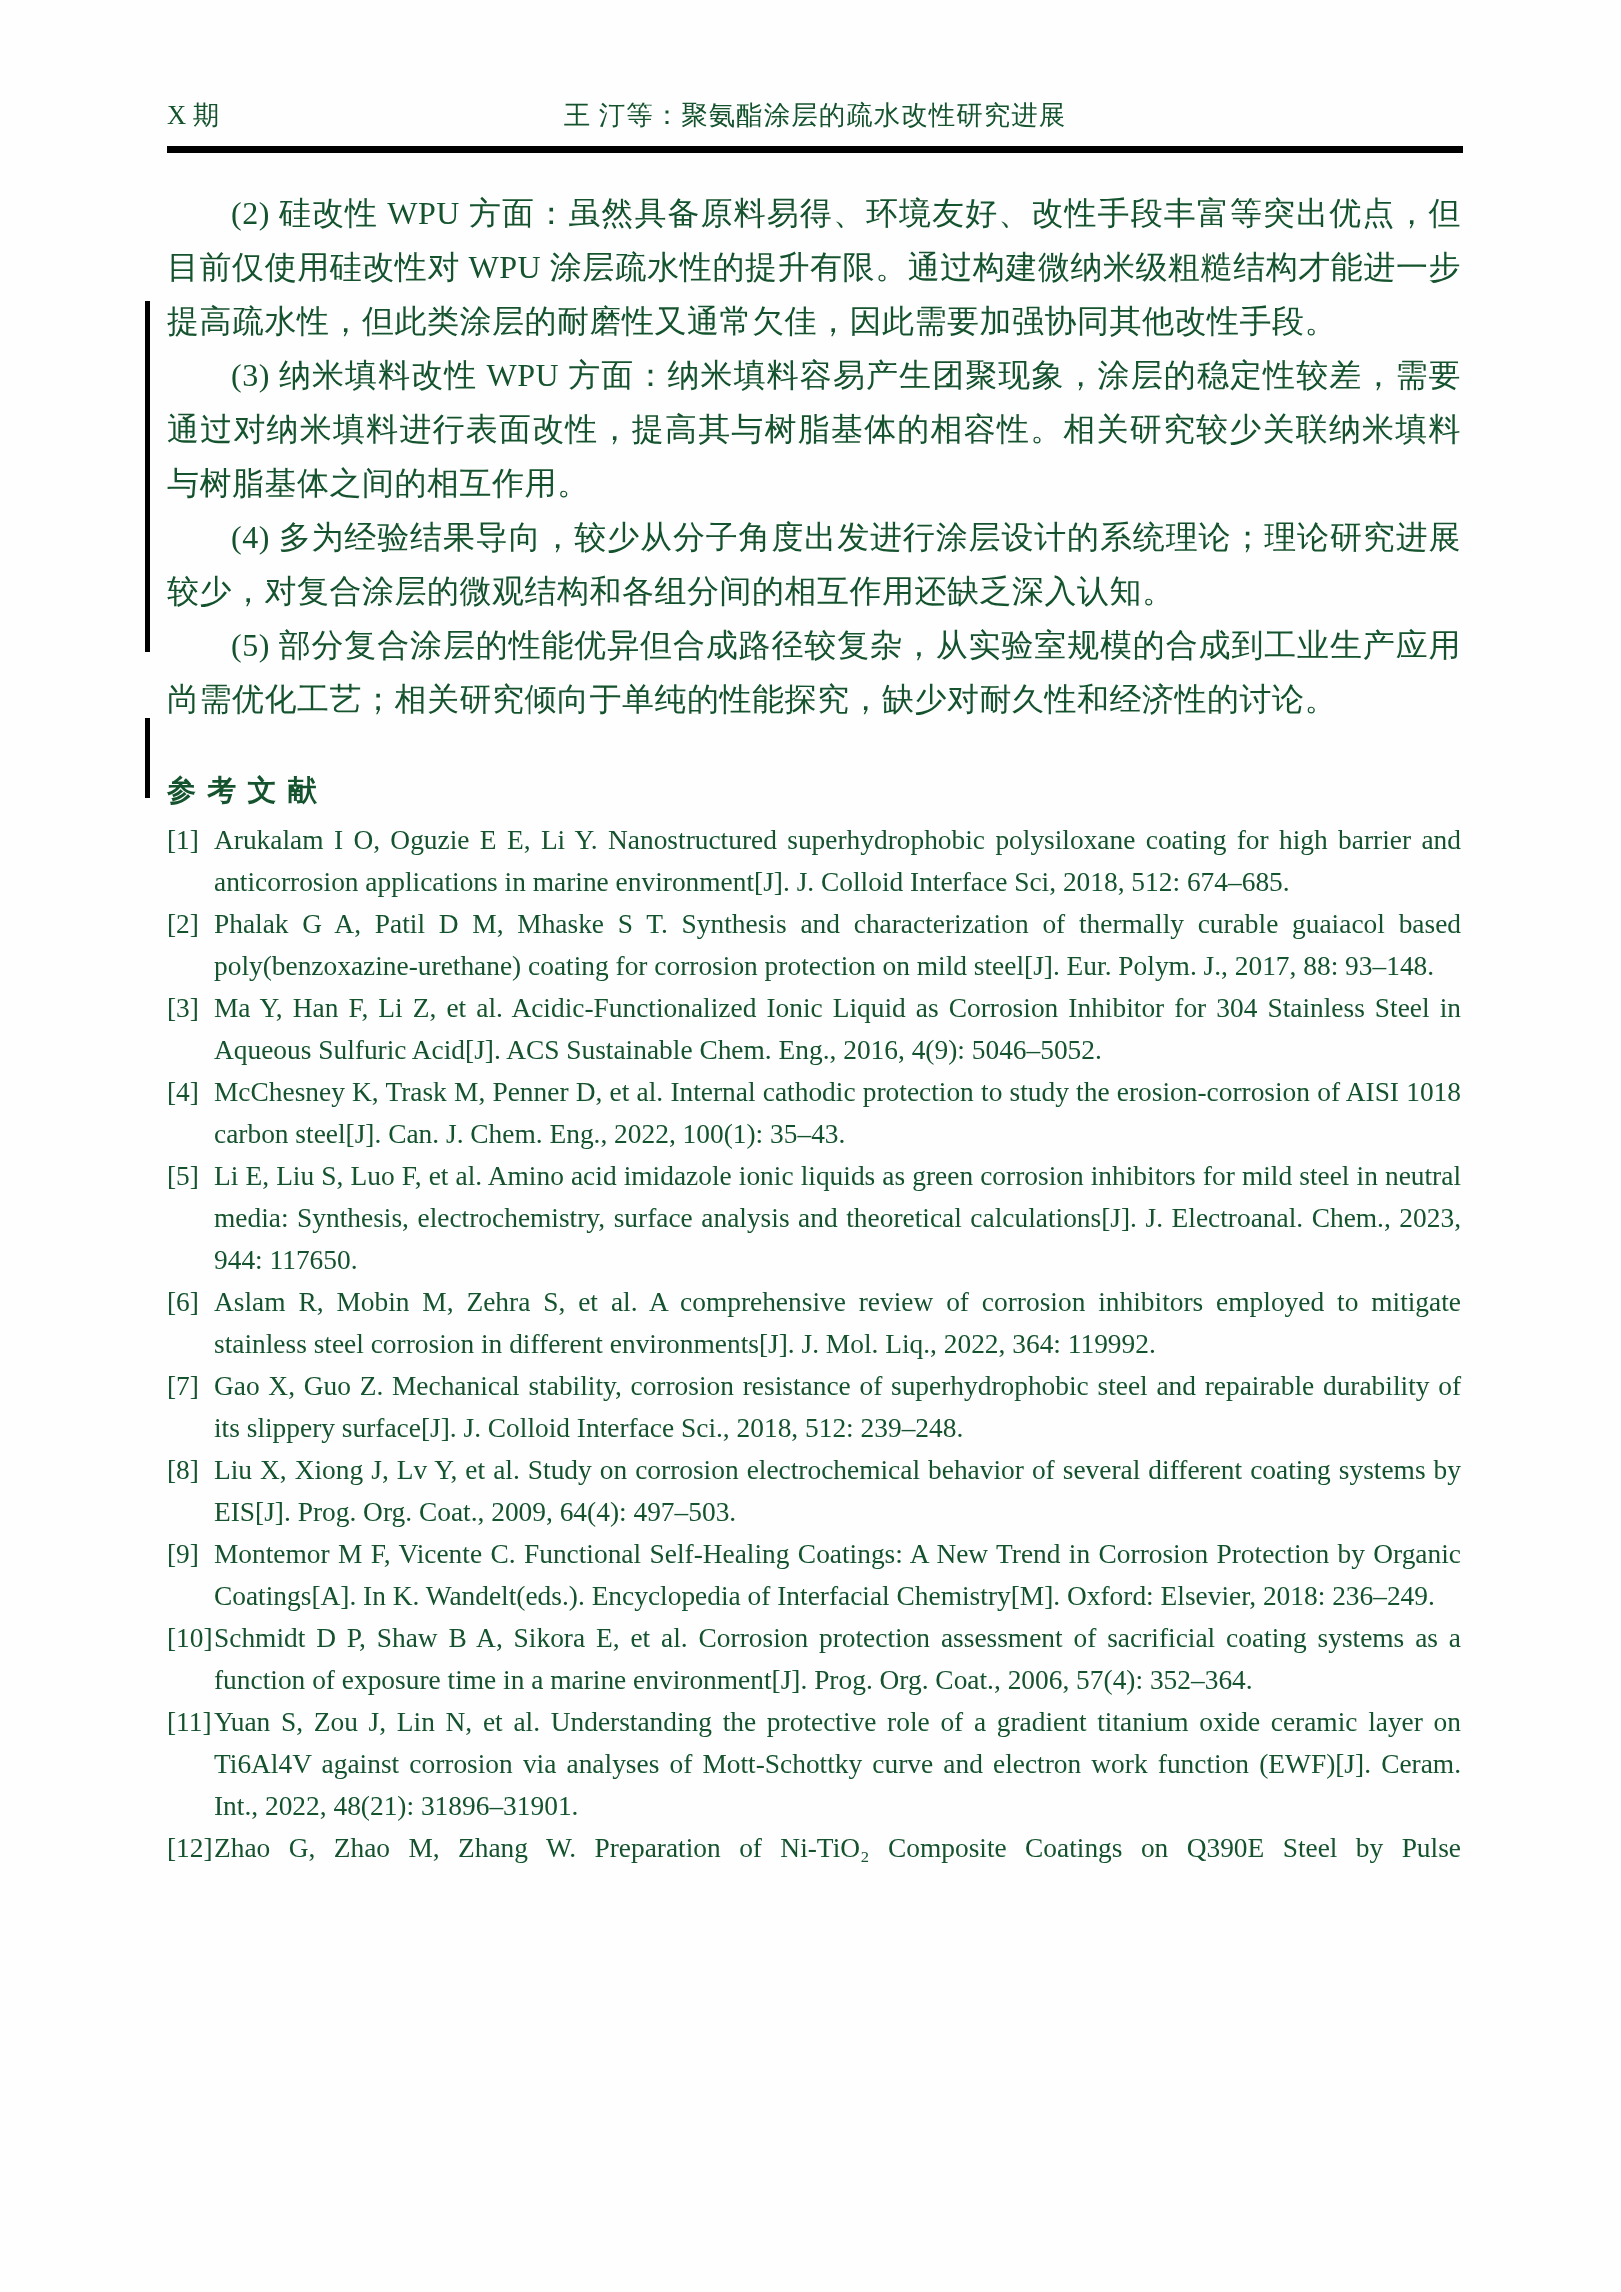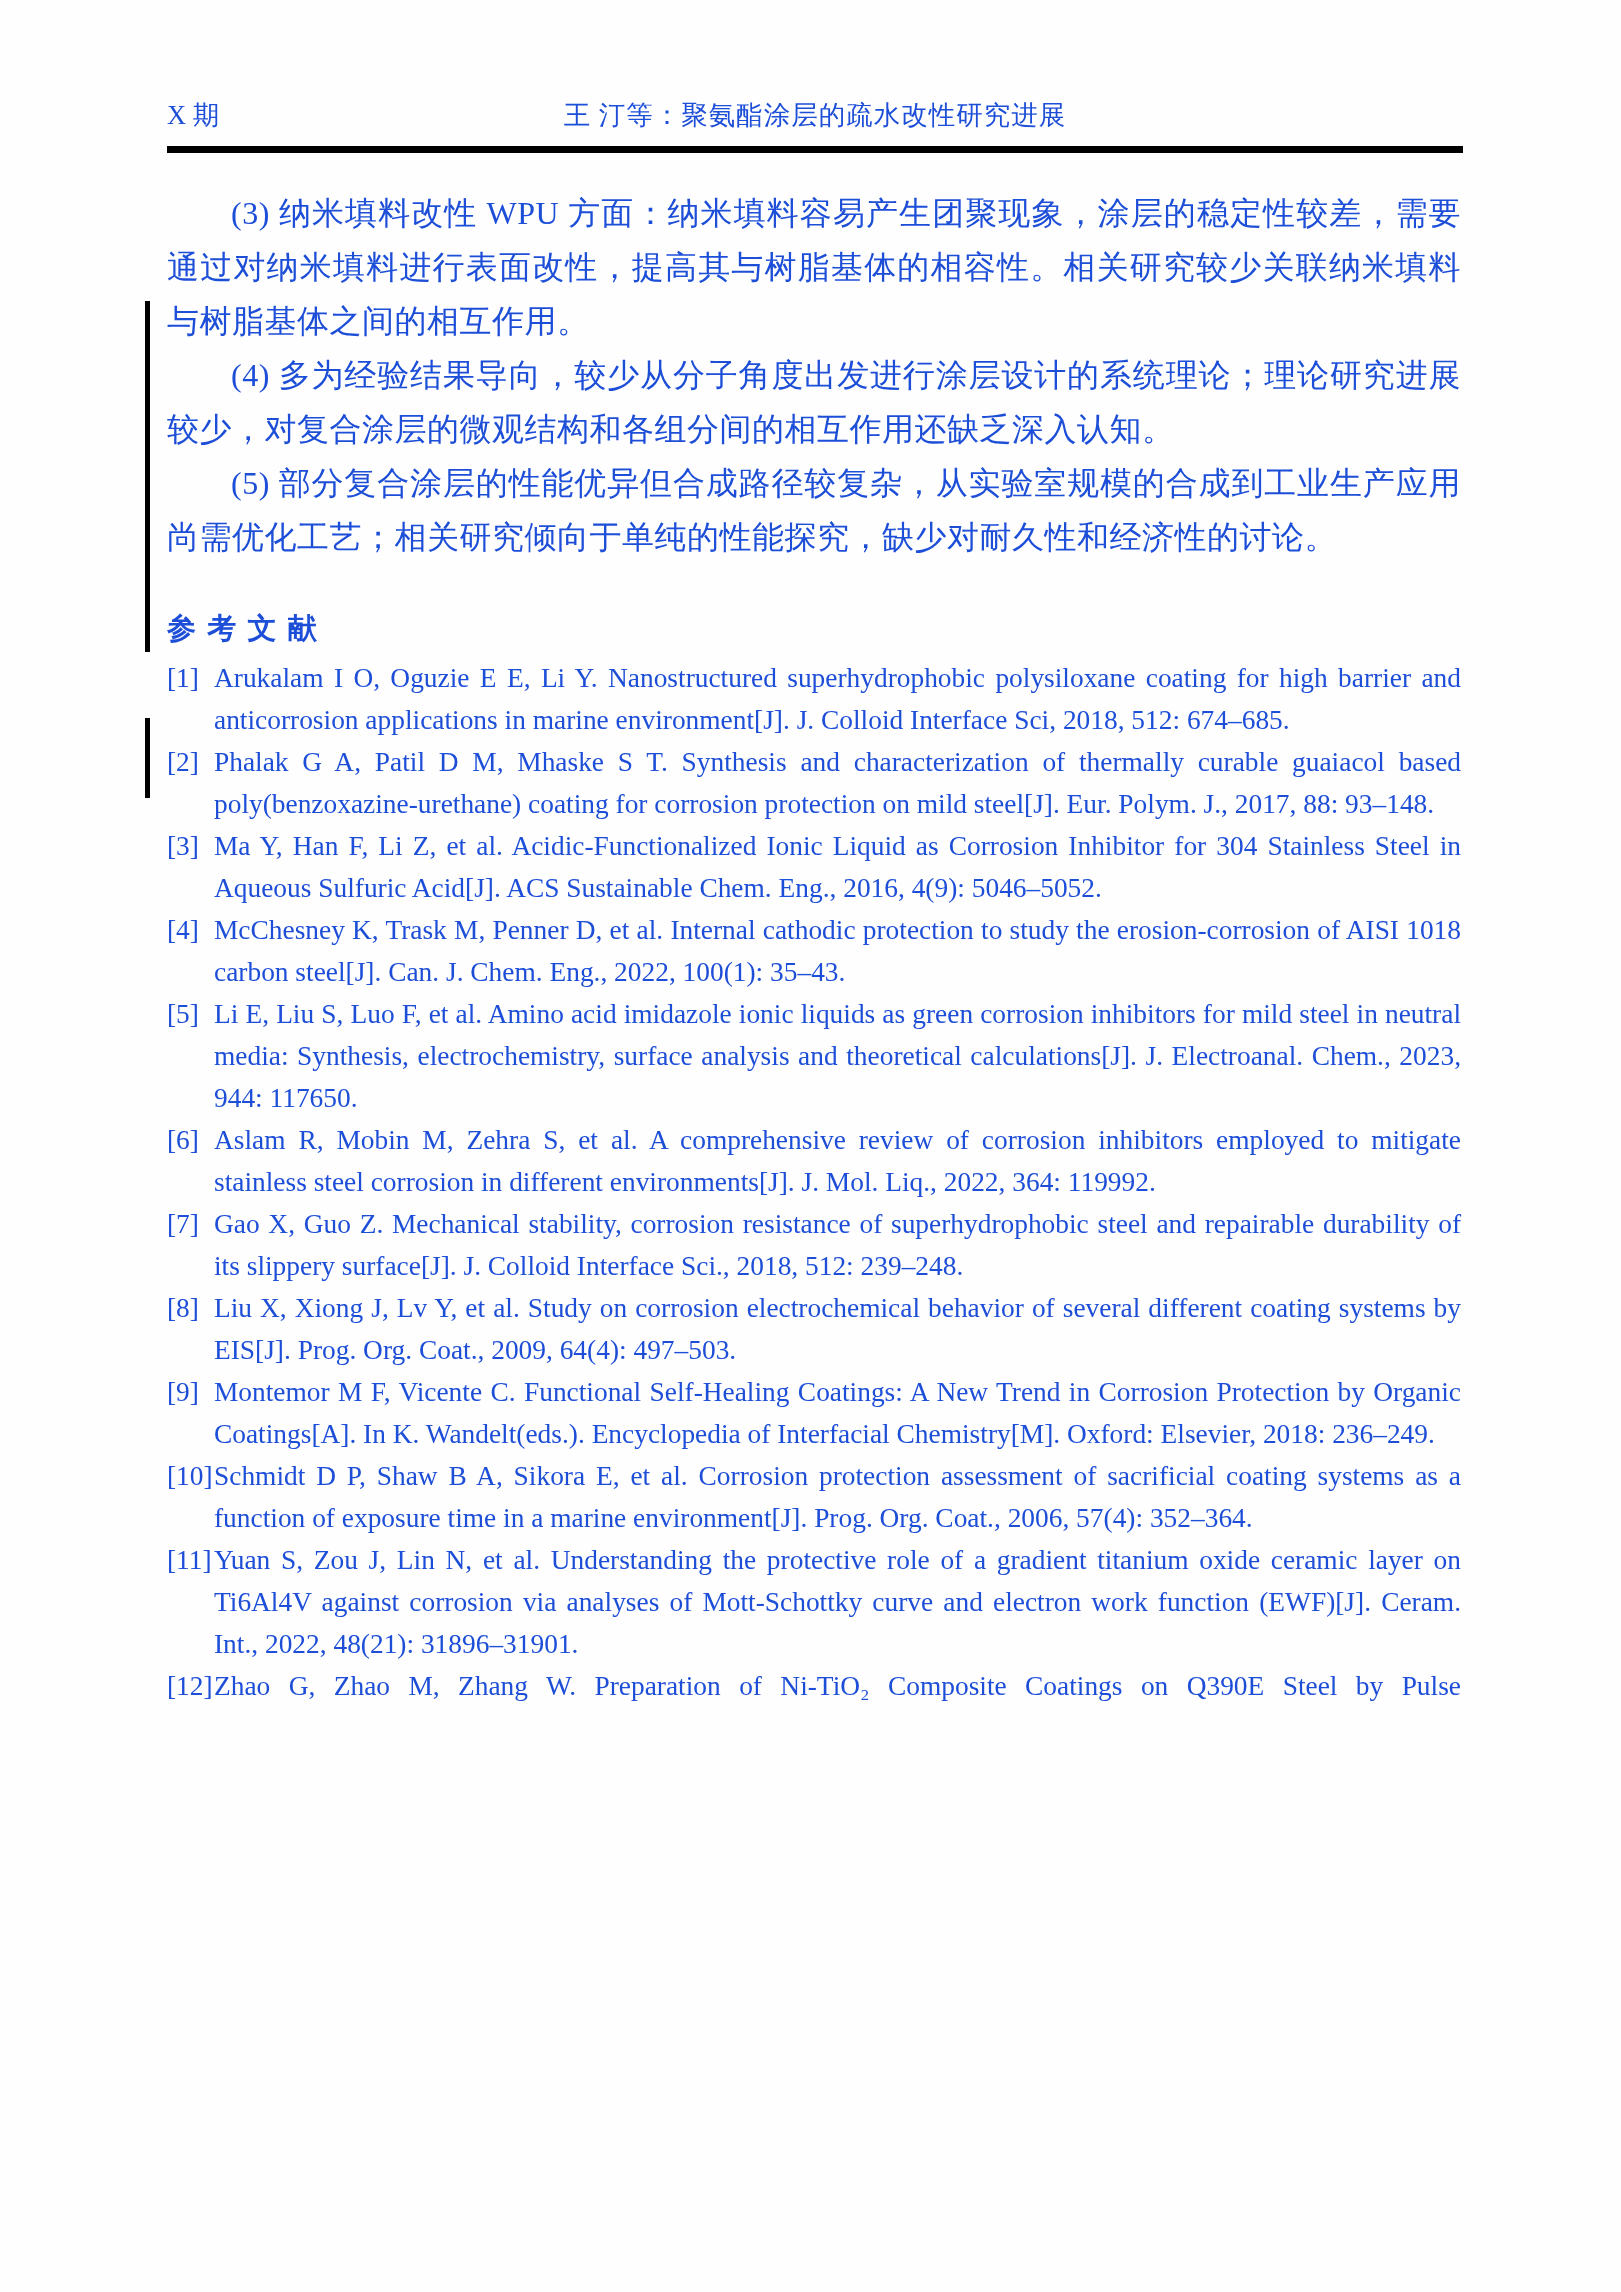--- a/index.html
+++ b/index.html
@@ -1,21 +1,21 @@
 <!DOCTYPE html>
 <html><head>
 <meta charset="utf-8">
 <style>
   html, body { margin: 0; padding: 0; background: #ffffff; }
   .page {
     position: relative;
     width: 1621px;
     height: 2293px;
     background: #fefefe;
-    color: #1d4ed8;
+    color: #14532d;
     font-family: "Liberation Serif", "DejaVu Serif", serif;
     overflow: hidden;
   }
   
   .header {
     position: absolute;
     left: 167px;
     top: 98px;
     width: 1296px;
     height: 35px;
@@ -81,20 +81,21 @@
     <span class="issue-label">X 期</span>
     <span class="running-title">王 汀等：聚氨酯涂层的疏水改性研究进展</span>
   </div>
   <div class="header-rule"></div>
 
   <div class="changebar changebar-long"></div>
   <div class="changebar changebar-short"></div>
 
   <div class="main">
 
+    <p class="body-par">(2) 硅改性 WPU 方面：虽然具备原料易得、环境友好、改性手段丰富等突出优点，但目前仅使用硅改性对 WPU 涂层疏水性的提升有限。通过构建微纳米级粗糙结构才能进一步提高疏水性，但此类涂层的耐磨性又通常欠佳，因此需要加强协同其他改性手段。</p>
     <p class="body-par">(3) 纳米填料改性 WPU 方面：纳米填料容易产生团聚现象，涂层的稳定性较差，需要通过对纳米填料进行表面改性，提高其与树脂基体的相容性。相关研究较少关联纳米填料与树脂基体之间的相互作用。</p>
     <p class="body-par">(4) 多为经验结果导向，较少从分子角度出发进行涂层设计的系统理论；理论研究进展较少，对复合涂层的微观结构和各组分间的相互作用还缺乏深入认知。</p>
     <p class="body-par"><span>(5) 部分复合涂层的</span><span class="ins-underline">性能优异但</span><span>合成路径较复杂，从实验室规模</span><span class="ins-underline">的合成到工业生产应用</span><span>尚需优化工艺；相关研究倾向于单纯的性能探究，缺少对耐久性和经济性的讨论。</span></p>
 
     <h3 class="refs-title">参 考 文 献</h3>
 
     <ol class="refs">
       <li>
           <span class="ref-label">[1]</span>
           <p class="ref-text">Arukalam I O, Oguzie E E, Li Y. Nanostructured superhydrophobic polysiloxane coating for high barrier and anticorrosion applications in marine environment[J]. J. Colloid Interface Sci, 2018, 512: 674–685.</p>

